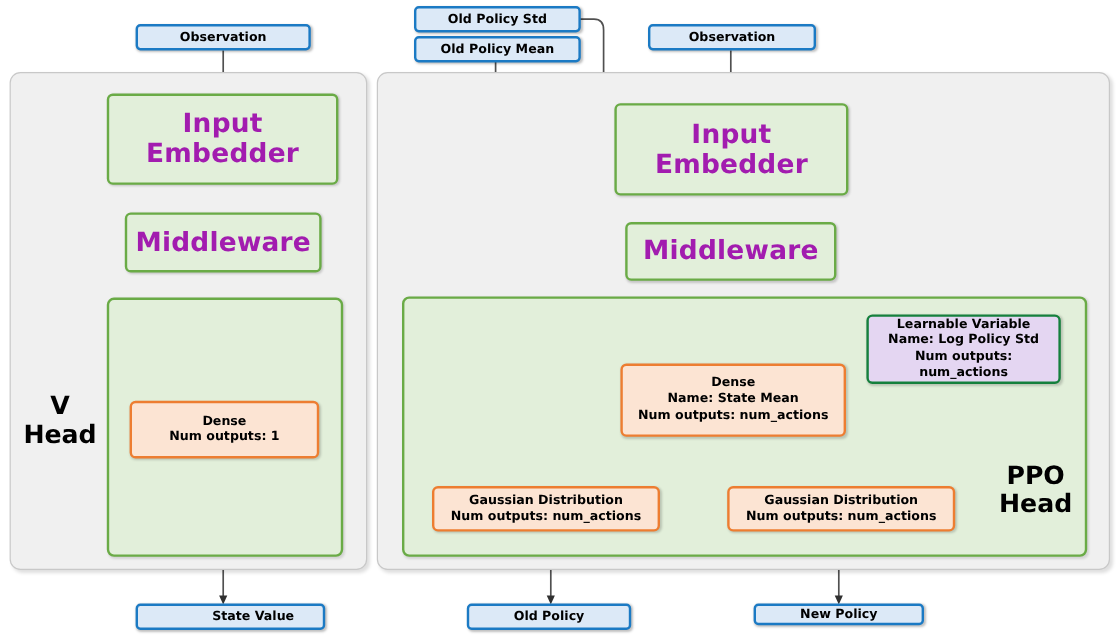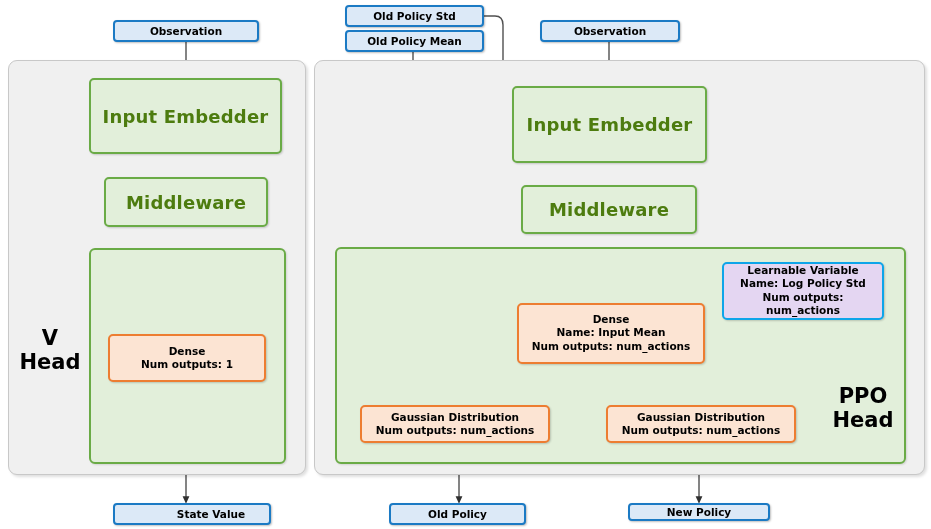--- a/index.html
+++ b/index.html
@@ -12,25 +12,25 @@
 
   .greenbox{position:absolute;background:#e2efda;border:2px solid #6aab46;
             border-radius:6px;box-shadow:1px 1px 2px rgba(0,0,0,.12);}
 
   .node{position:absolute;box-sizing:border-box;display:flex;flex-direction:column;
         align-items:center;justify-content:center;text-align:center;
         border-radius:5px;box-shadow:1px 1px 2px rgba(0,0,0,.18);}
 
   .node.green{background:#e2efda;border:2px solid #6aab46;}
   .node.orange{background:#fce4d3;border:2px solid #ed7d31;}
-  .node.purple{background:#e4d6f2;border:2px solid #0ea5e9;}
+  .node.purple{background:#e4d6f2;border:2px solid #15803d;}
   .node.blue{background:#dce9f7;border:2px solid #1b7ac4;border-radius:4px;
              box-shadow:1px 1px 2px rgba(0,0,0,.25);}
 
-  .big-label{font-size:18px;font-weight:bold;color:#4d7c0f;letter-spacing:.2px;}
+  .big-label{font-size:22px;font-weight:bold;color:#a21caf;letter-spacing:.2px;}
   .t1{font-size:10.5px;font-weight:bold;color:#000;line-height:1.25;}
   .t2{font-size:10.5px;font-weight:bold;color:#000;line-height:1.3;}
   .io{font-size:10.5px;font-weight:bold;color:#000;}
 
   .headlabel{position:absolute;font-size:21px;font-weight:bold;color:#000;
              text-align:center;line-height:1.12;}
 
   svg.wires{position:absolute;left:0;top:0;width:931px;height:529px;
             pointer-events:none;}
 </style>
@@ -123,21 +123,21 @@
   <div class="node green" style="left:512px;top:86px;width:195px;height:77px;">
     <span class="big-label">Input Embedder</span>
   </div>
 
   <div class="node green" style="left:521px;top:185px;width:176px;height:49px;">
     <span class="big-label">Middleware</span>
   </div>
 
   <div class="node orange" style="left:517px;top:303px;width:188px;height:61px;">
     <span class="t1">Dense</span>
-    <span class="t2">Name: Input Mean</span>
+    <span class="t2">Name: State Mean</span>
     <span class="t2">Num outputs: num_actions</span>
   </div>
 
   <div class="node purple" style="left:722px;top:262px;width:162px;height:58px;">
     <span class="t1">Learnable Variable</span>
     <span class="t2">Name: Log Policy Std</span>
     <span class="t2">Num outputs: num_actions</span>
   </div>
 
 

